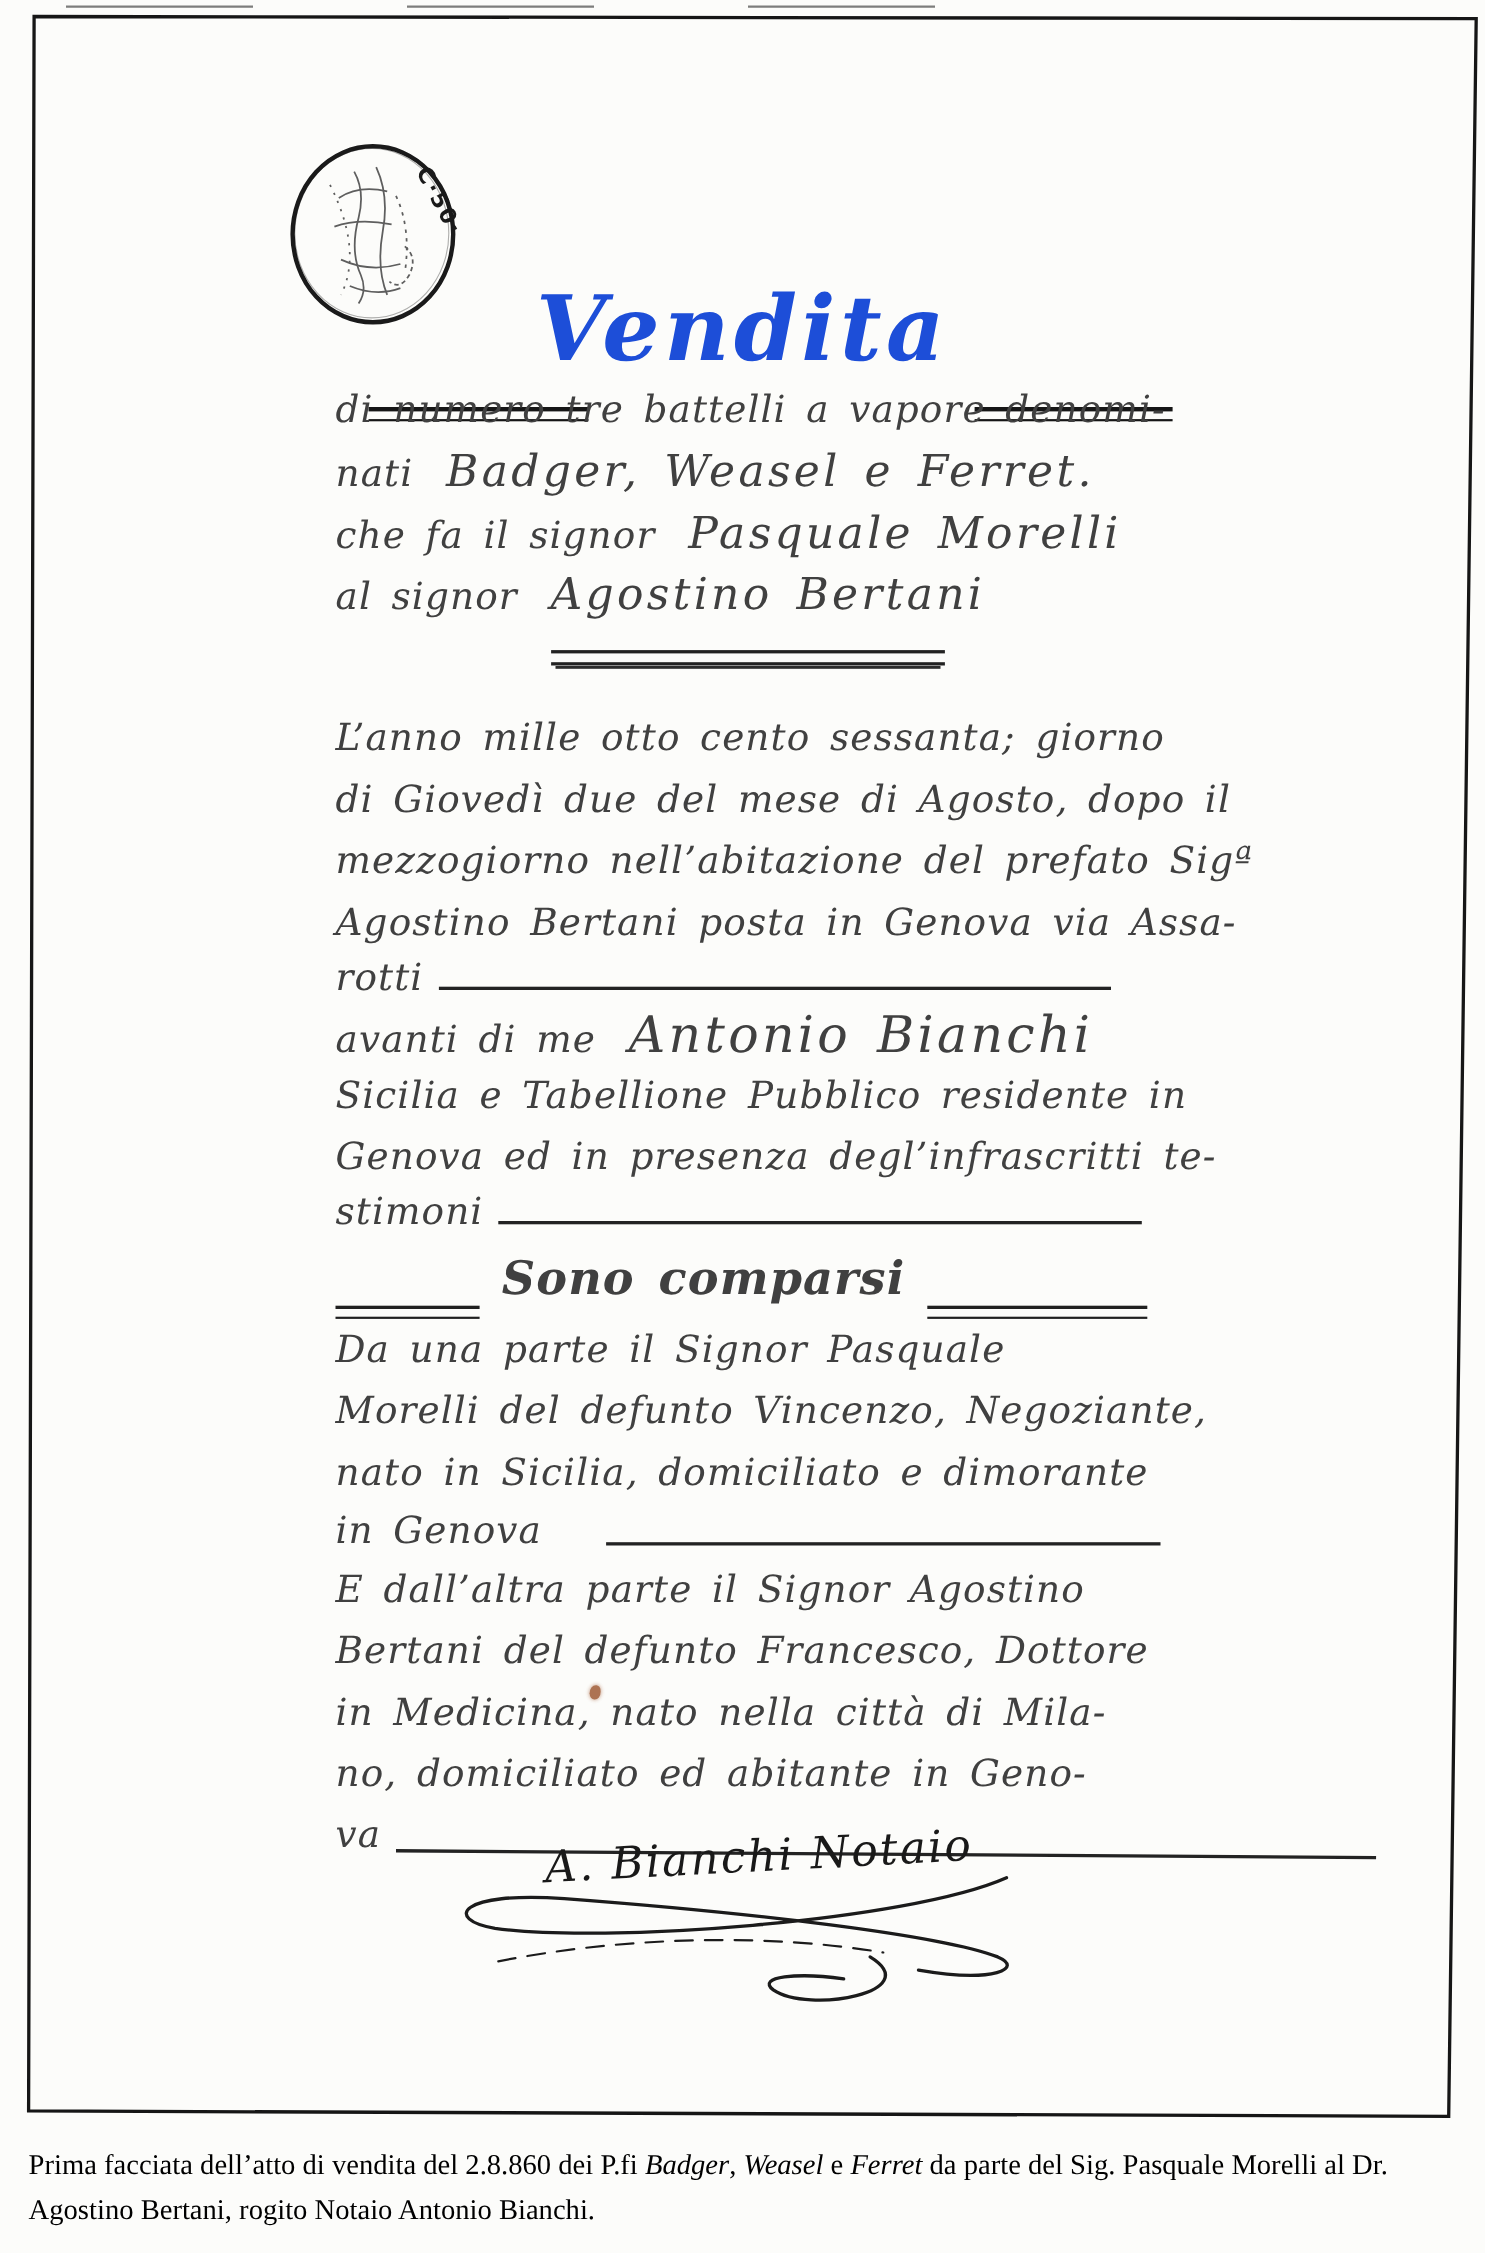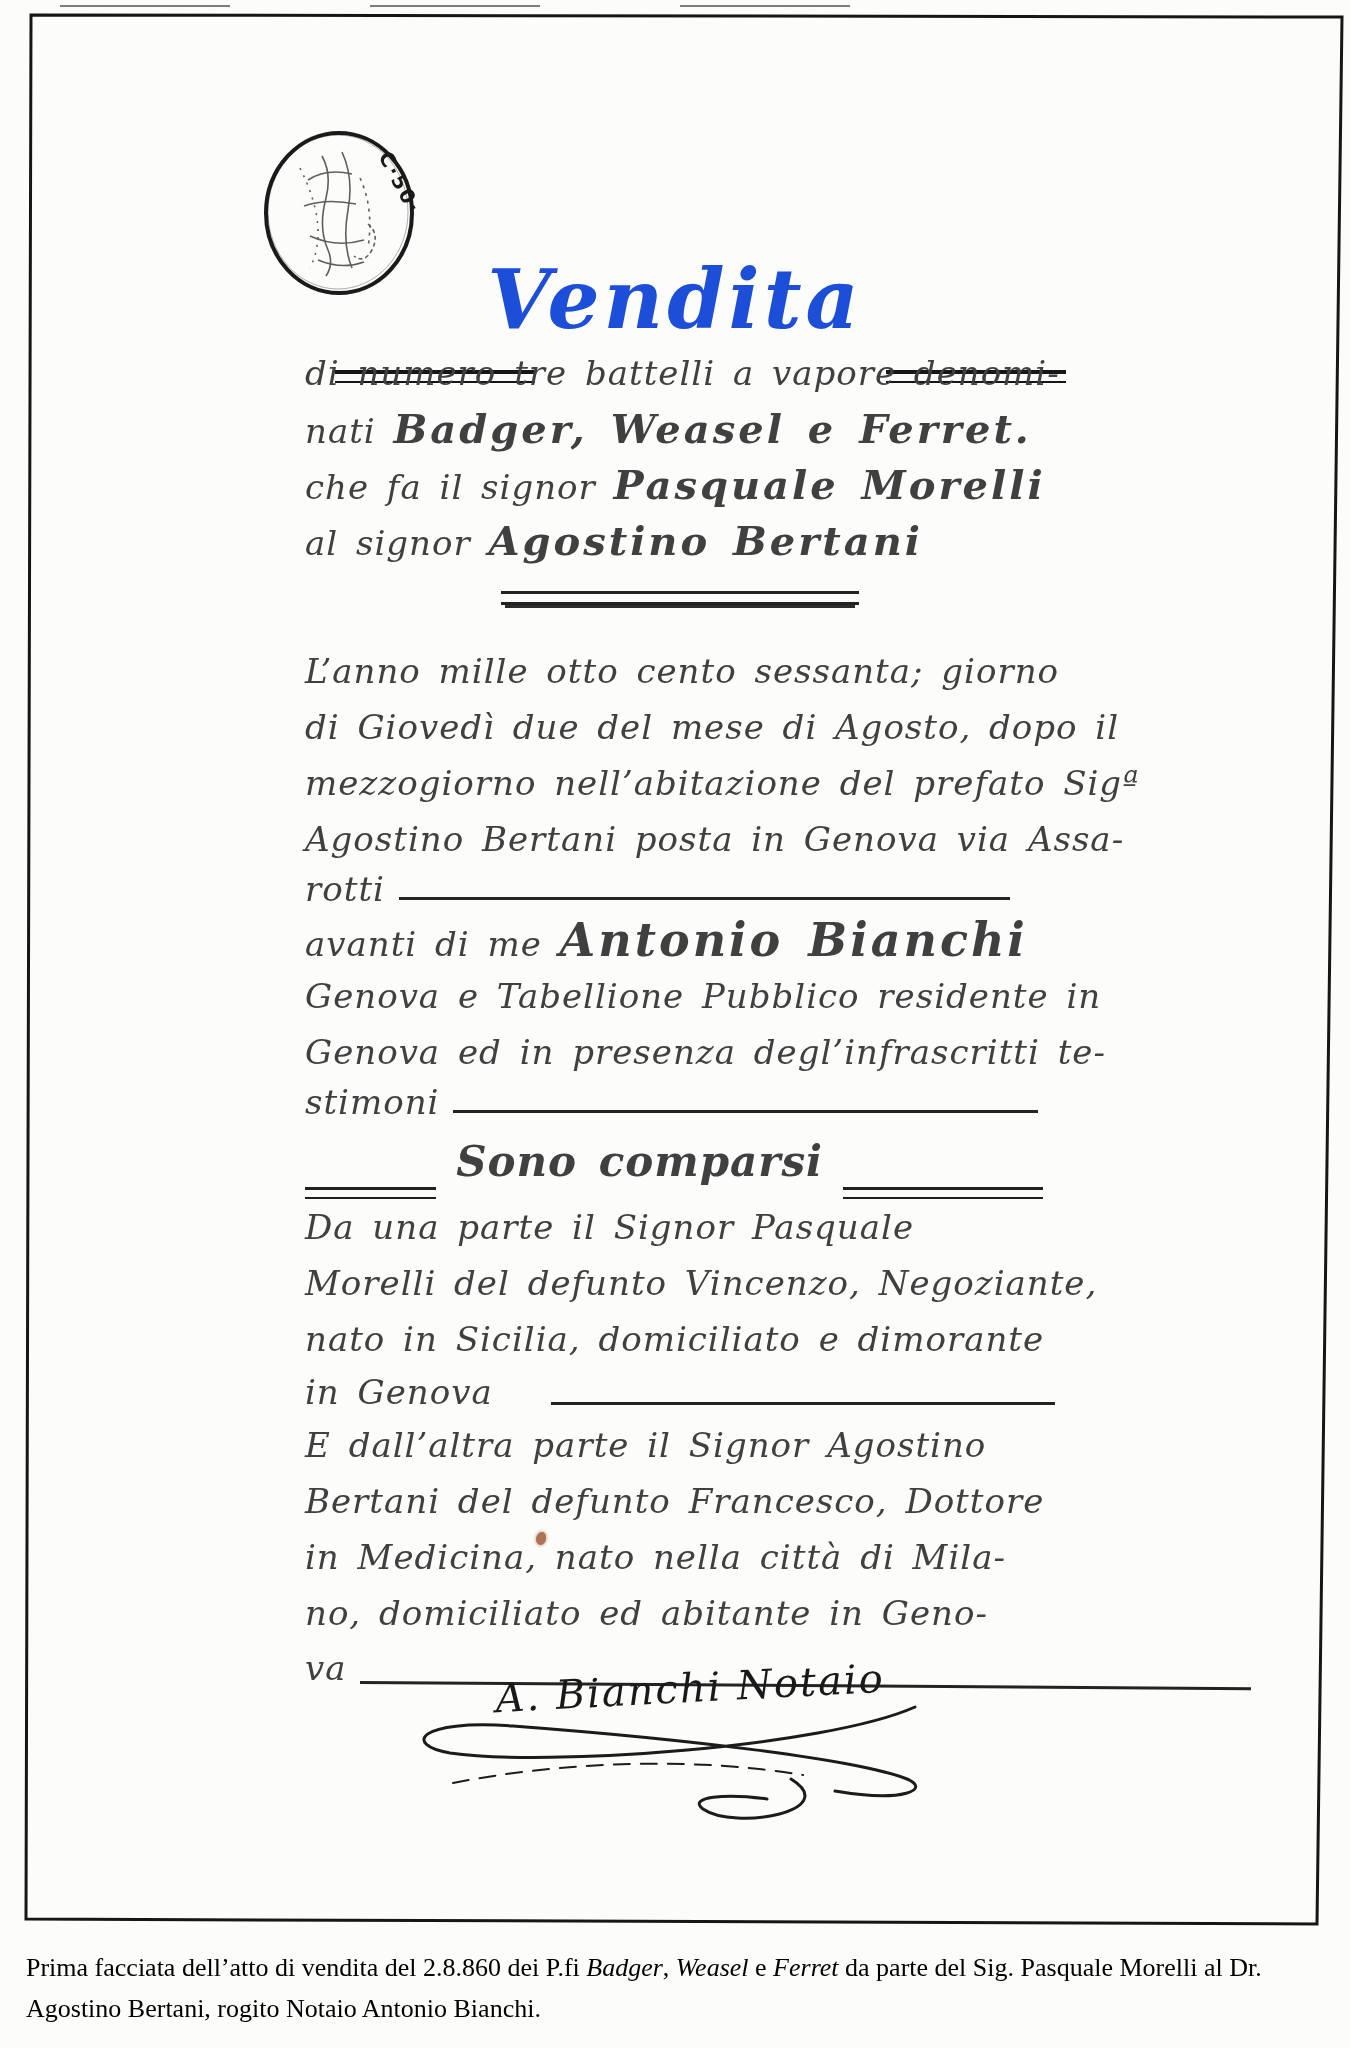--- a/index.html
+++ b/index.html
@@ -27,21 +27,21 @@
     font:italic 400 34px/56px "DejaVu Serif", serif;
     letter-spacing:1px;word-spacing:6px;color:#404040;
   }
   .ms-line{height:56px;white-space:nowrap;}
   .ms-line.flex{display:flex;}
   .ms-line .txt{white-space:nowrap;}
   .h45{height:45px;line-height:45px;}
   .h50{height:50px;line-height:50px;gap:44px;}
   .h55{height:55px;line-height:55px;}
   .h74{height:74px;line-height:74px;}
-  .ms-strong{font-weight:700;font-size:40px;letter-spacing:3px;}
+  .ms-strong{font-weight:400;font-size:40px;letter-spacing:3px;margin-left:12px;}
   .ms-strong.xl{font-size:46px;}
   .fill-rule{flex:1 1 auto;border-bottom:3px solid #232323;margin:0 0 12px 14px;}
   .r-rotti{margin-right:73px;}
   .r-stim{margin-right:45px;}
   .r-gen{margin-right:28px;}
   .r-va{margin-right:-168px;transform:rotate(0.4deg);transform-origin:left bottom;}
   .separator{height:52px;}
   .separator .bar{
     width:358px;height:8px;margin:22px 0 0 196px;
     border-top:3px solid #222;border-bottom:3px solid #222;
@@ -118,21 +118,21 @@
 
     <div class="ms-line"><span class="txt">L’anno mille otto cento sessanta; giorno</span></div>
     <div class="ms-line"><span class="txt">di Giovedì due del mese di Agosto, dopo il</span></div>
     <div class="ms-line"><span class="txt">mezzogiorno nell’abitazione del prefato Sigª</span></div>
     <div class="ms-line"><span class="txt">Agostino Bertani posta in Genova via Assa-</span></div>
     <div class="ms-line flex h45">
         <span class="txt">rotti</span>
         <span class="fill-rule r-rotti"></span>
       </div>
     <div class="ms-line"><span class="txt">avanti di me </span><span class="ms-strong xl">Antonio Bianchi</span></div>
-    <div class="ms-line"><span class="txt">Genova e Tabellione Pubblico residente in</span></div>
+    <div class="ms-line"><span class="txt">Sicilia e Tabellione Pubblico residente in</span></div>
     <div class="ms-line"><span class="txt">Genova ed in presenza degl’infrascritti te-</span></div>
     <div class="ms-line flex h45">
         <span class="txt">stimoni</span>
         <span class="fill-rule r-stim"></span>
       </div>
 
     <div class="ms-line sono h74">
       <span class="rule-double left"></span>
       <span class="sono-text">Sono comparsi</span>
       <span class="rule-double right"></span>

